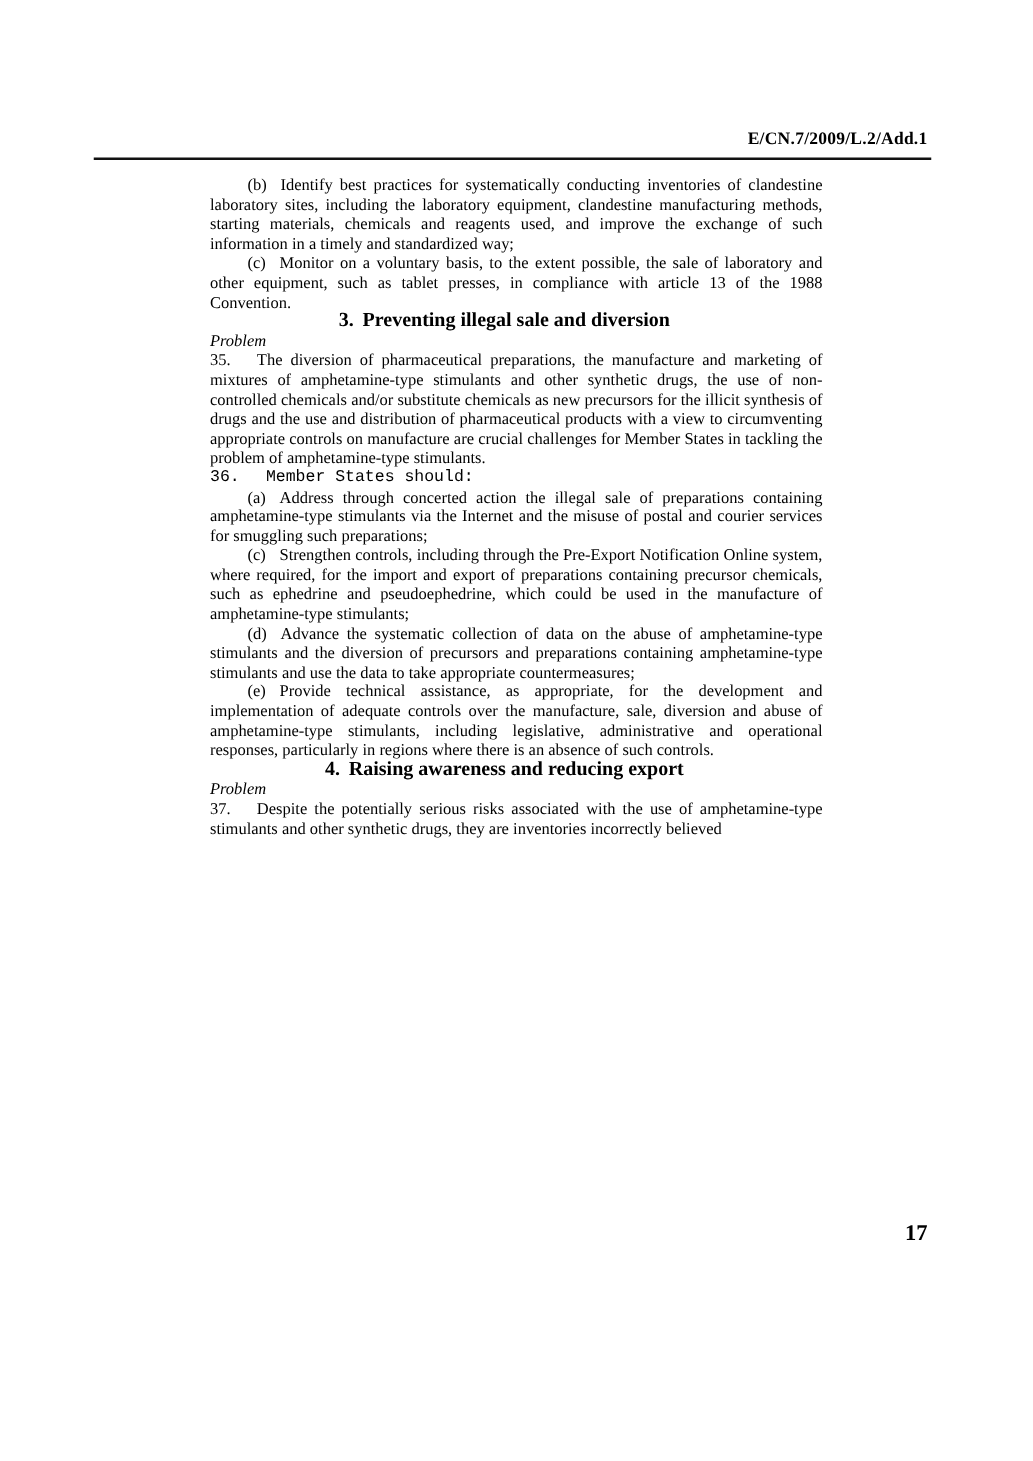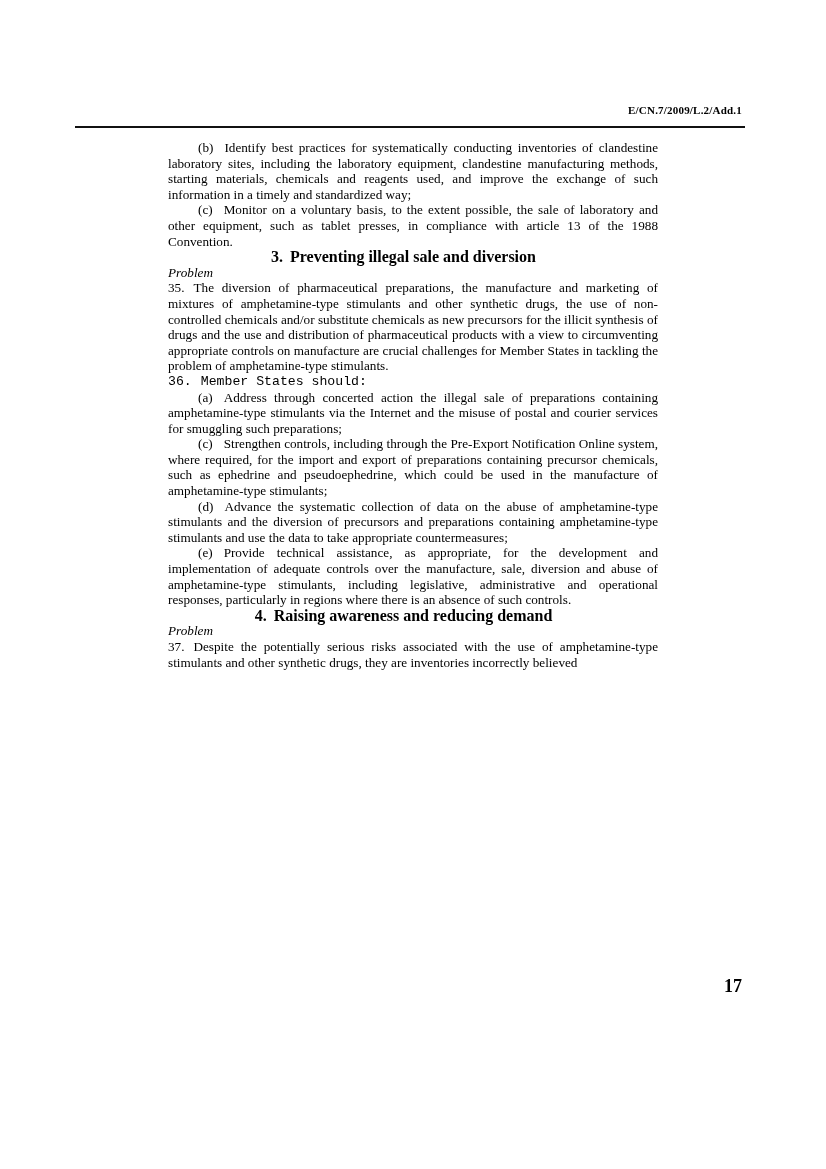--- a/index.html
+++ b/index.html
@@ -13,21 +13,21 @@
     height: 1169px;
     background: #ffffff;
     color: #000000;
     font-family: "Liberation Serif", "DejaVu Serif", serif;
     overflow: hidden;
   }
   .doc-symbol {
     position: absolute;
     top: 104px;
     right: 84px;
-    font-size: 11px;
+    font-size: 14px;
     font-weight: bold;
     letter-spacing: 0.2px;
   }
   .header-rule {
     position: absolute;
     top: 126px;
     left: 75px;
     width: 670px;
     height: 2px;
     background: #111111;
@@ -47,21 +47,21 @@
   .para {
     margin-top: 10px;
   }
   .para.indented {
     text-indent: 30px;
   }
   .plabel {
     margin-right: 11px;
   }
   .numlabel {
-    margin-right: 9px;
+    margin-right: 21px;
   }
   .section-heading {
     margin-top: 21px;
     font-weight: bold;
     font-size: 16px;
     text-align: center;
   }
   .secnum {
     display: inline-block;
     width: 26px;
@@ -115,21 +115,21 @@
 
     <p class="para indented"><span class="plabel">(a)</span><span>Address through concerted action the illegal sale of preparations containing amphetamine-type stimulants via the Internet and the misuse of postal and courier services for smuggling such preparations;</span></p>
 
 
     <p class="para indented mt-p36c"><span class="plabel">(c)</span><span>Strengthen controls, including through the Pre-Export Notification Online system, where required, for the import and export of preparations containing precursor chemicals, such as ephedrine and pseudoephedrine, which could be used in the manufacture of amphetamine-type stimulants;</span></p>
 
     <p class="para indented"><span class="plabel">(d)</span><span>Advance the systematic collection of data on the abuse of amphetamine-type stimulants and the diversion of precursors and preparations containing amphetamine-type stimulants and use the data to take appropriate countermeasures;</span></p>
 
     <p class="para indented"><span class="plabel">(e)</span><span>Provide technical assistance, as appropriate, for the development and implementation of adequate controls over the manufacture, sale, diversion and abuse of amphetamine-type stimulants, including legislative, administrative and operational responses, particularly in regions where there is an absence of such controls.</span></p>
 
-    <p class="section-heading mt-s4"><span class="secnum">4.</span><span>Raising awareness and reducing demand</span></p>
+    <p class="section-heading mt-s4"><span class="secnum">4.</span><span>Raising awareness and reducing export</span></p>
 
     <p class="sublabel mt-pr4">Problem</p>
 
     <p class="para mt-p37"><span class="numlabel">37.</span><span>Despite the potentially serious risks associated with the use of amphetamine-type stimulants and other synthetic drugs, they are inventories incorrectly believed</span></p>
 
   </div>
 
   <div class="page-num">17</div>
 
 </div>

